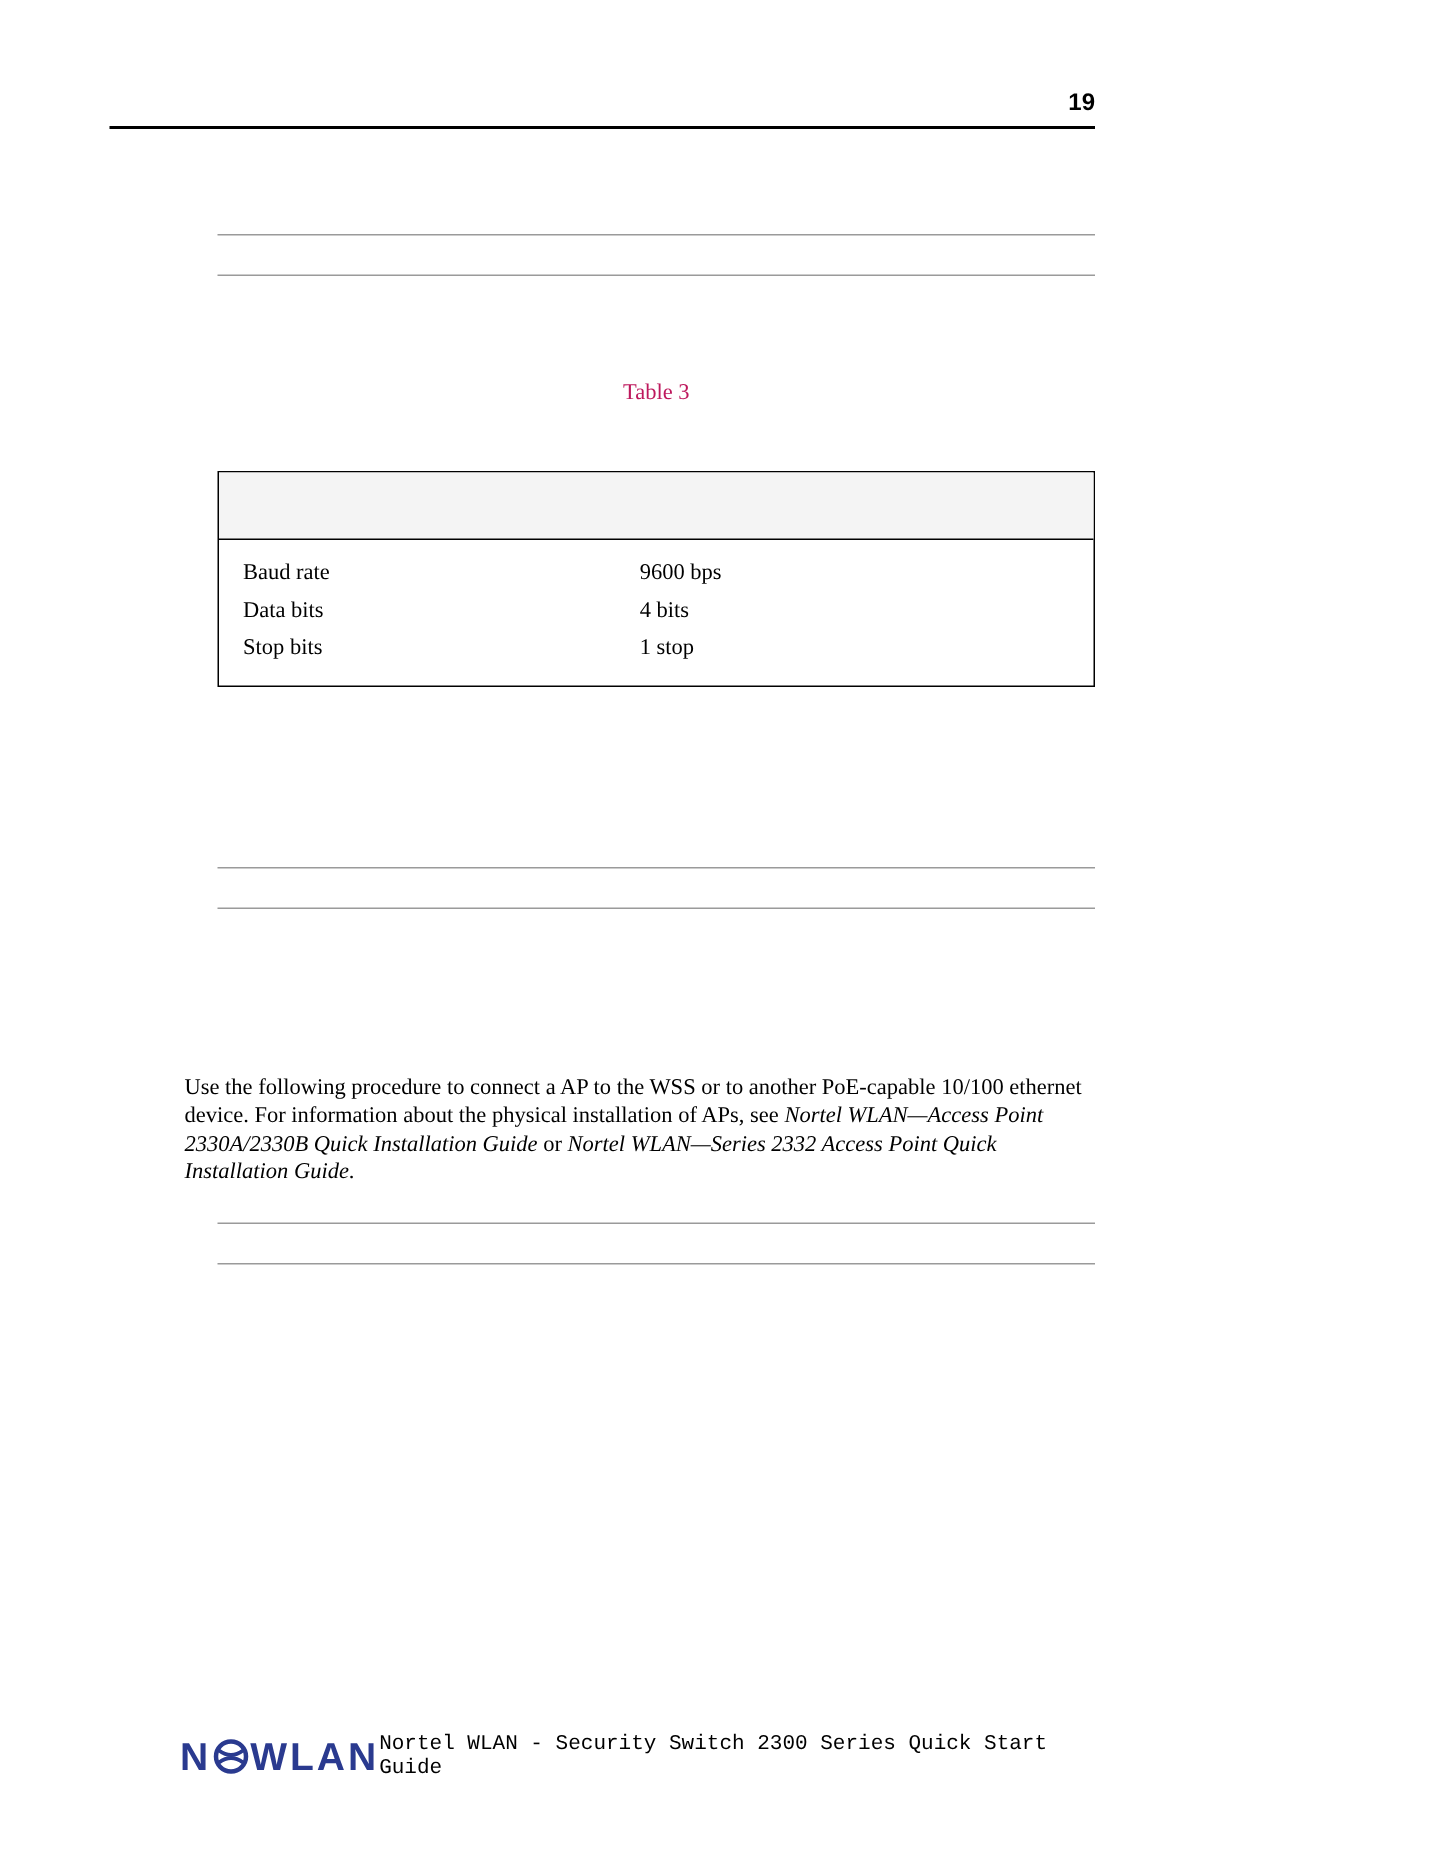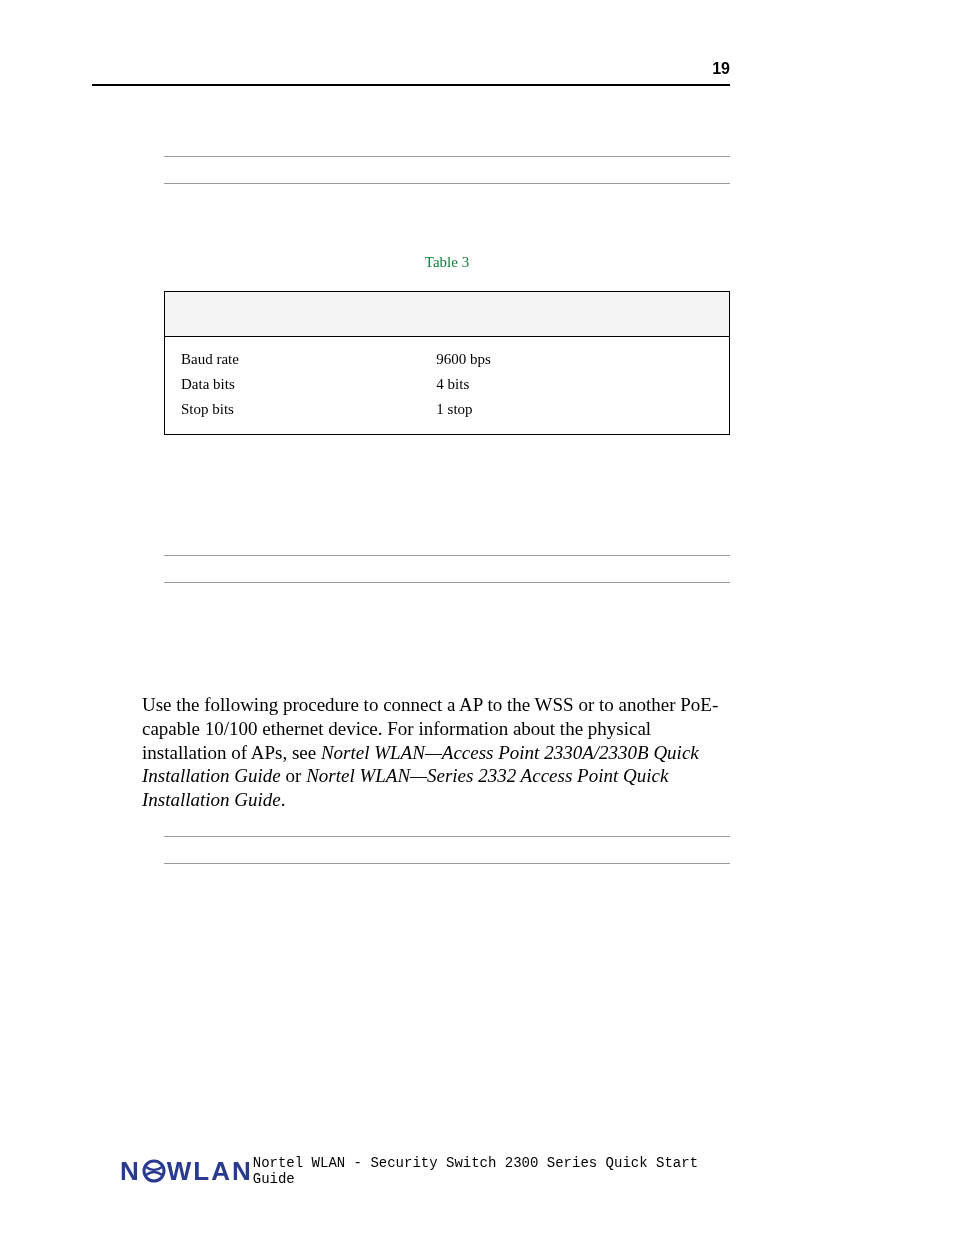--- a/index.html
+++ b/index.html
@@ -7,21 +7,21 @@
     padding: 0;
     background: #fff;
     font-family: "Times New Roman", Times, serif;
     color: #000;
   }
   .page {
     width: 850px;
     height: 1235px;
     position: relative;
     box-sizing: border-box;
-    padding: 80px 120px 60px 92px;
+    padding: 80px 120px 60px 73px;
   }
   .top-rule {
     border-top: 2px solid #000;
     margin-top: 4px;
   }
   .page-number {
     position: absolute;
     top: 60px;
     right: 120px;
     font-family: Arial, Helvetica, sans-serif;
@@ -40,24 +40,24 @@
   }
   .double-rules .thin-rule + .thin-rule {
     margin-top: 26px;
   }
   .ref-line {
     margin-top: 70px;
     text-align: center;
     font-size: 15px;
   }
   .ref-line .link {
-    color: #15803d;
+    color: #be185d;
   }
   .table-wrap {
-    margin-top: 20px;
+    margin-top: 43px;
     border: 1px solid #000;
     font-size: 15px;
   }
   .table-header {
     height: 44px;
     border-bottom: 1px solid #000;
     background: #f4f4f4;
   }
   .table-body {
     padding: 10px 0 12px 0;
@@ -69,21 +69,21 @@
   .tcell-l {
     width: 48%;
   }
   .tcell-r {
     width: 52%;
   }
   .section-break {
     margin-top: 120px;
   }
   .para {
-    font-size: 19px;
+    font-size: 15px;
     line-height: 1.25;
     margin-top: 110px;
     margin-left: 50px;
   }
   .para em {
     font-style: italic;
   }
   .lower-rules {
     margin-top: 24px;
   }

